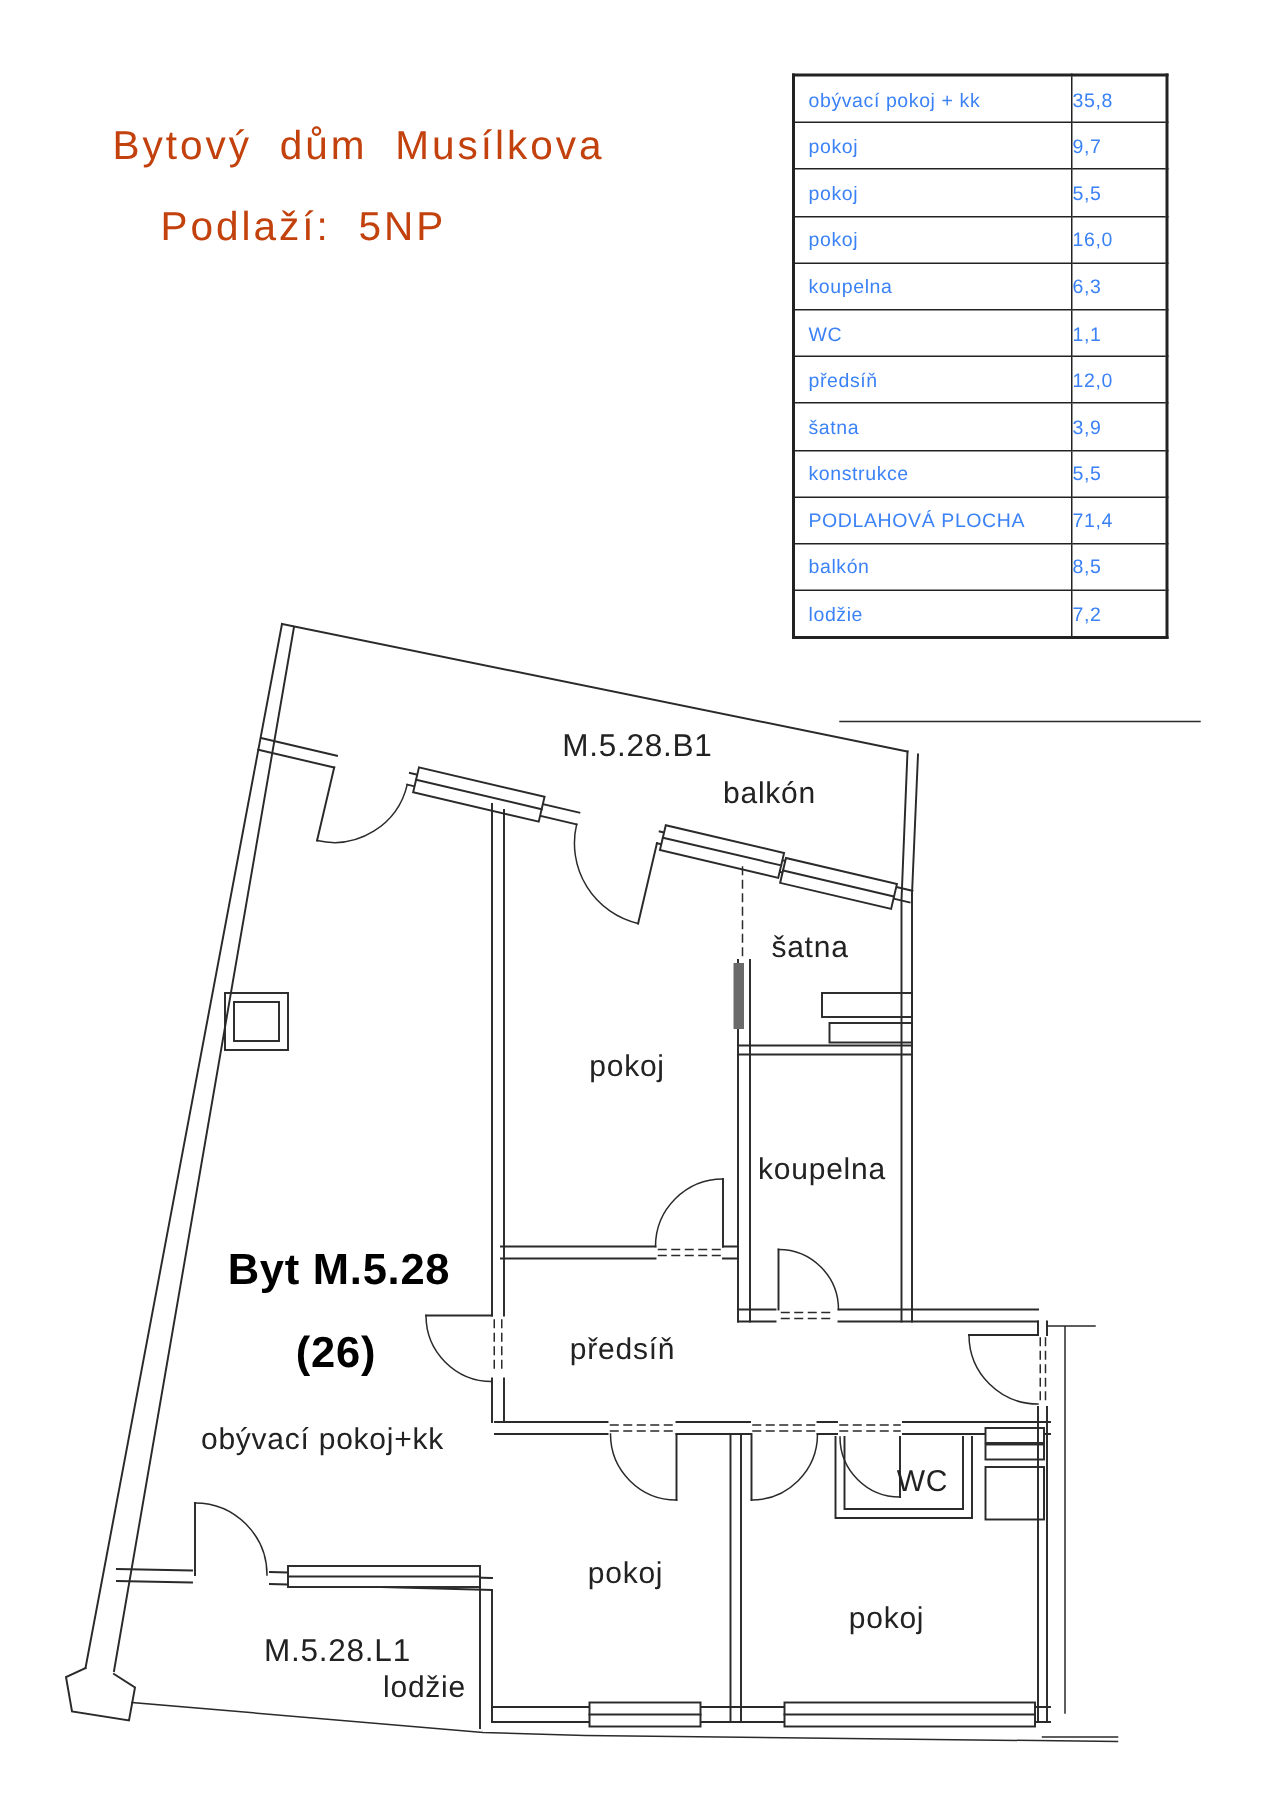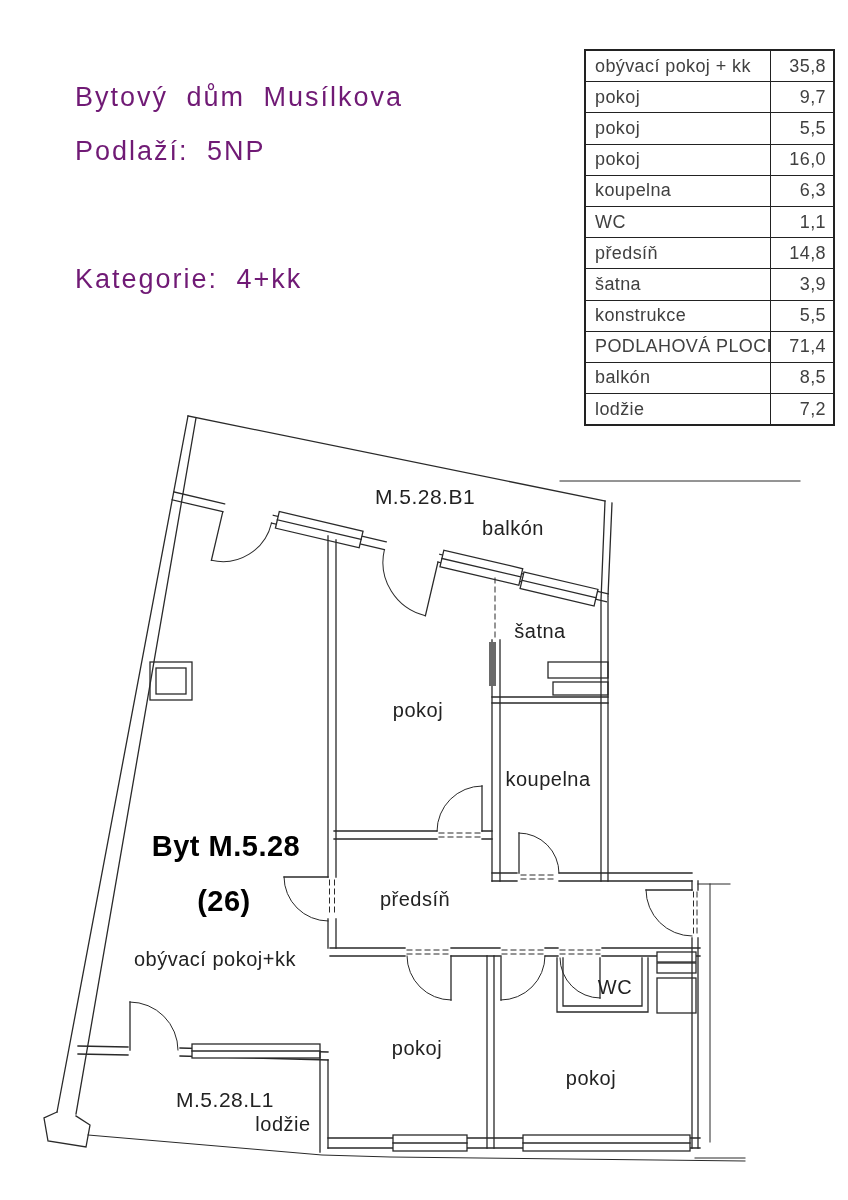--- a/index.html
+++ b/index.html
@@ -1,47 +1,46 @@
 <!DOCTYPE html>
 <html><head>
 <meta charset="utf-8">
 <style>
   html,body{margin:0;padding:0;background:#ffffff;}
   #page{position:relative;width:848px;height:1200px;background:#ffffff;overflow:hidden;
         font-family:"Liberation Sans",sans-serif;color:#2a2a2a;}
   
-  .hdr{position:absolute;left:75px;color:#701a75;font-size:27px;
+  .hdr{position:absolute;left:75px;color:#c2410c;font-size:27px;
        letter-spacing:2px;word-spacing:9px;white-space:nowrap;}
   #hdr-building{top:82px;}
-  #hdr-floor{top:136px;}
+  #hdr-floor{top:136px;margin-left:32px;}
   #hdr-category{top:264px;}
   
-  #area-table{position:absolute;left:584px;top:49px;width:251px;
+  #area-table{position:absolute;left:528px;top:49px;width:251px;
               border-collapse:collapse;table-layout:fixed;
-              font-size:18px;letter-spacing:0.4px;color:#404040;
+              font-size:13px;letter-spacing:0.4px;color:#3b82f6;
               border:2px solid #222222;}
   #area-table td{border:1.4px solid #222222;height:30.2px;padding:0;
                  white-space:nowrap;overflow:hidden;}
   #area-table td.lbl{padding-left:9px;width:175px;}
-  #area-table td.val{padding-right:7px;text-align:right;}
+  #area-table td.val{padding-right:19px;}
   
   #plan{position:absolute;left:0;top:0;}
   text{font-family:"Liberation Sans",sans-serif;fill:#222222;letter-spacing:0.5px;}
   .room-lb{font-size:20px;}
   .code-lb{font-size:21px;}
   .unit-lb{font-size:29px;font-weight:bold;fill:#000000;}
 </style>
 </head>
 <body>
 
 <div id="page">
 
   <div class="hdr" id="hdr-building">Bytový dům Musílkova</div>
   <div class="hdr" id="hdr-floor">Podlaží: 5NP</div>
-  <div class="hdr" id="hdr-category">Kategorie: 4+kk</div>
 
   <table id="area-table">
     <tbody>
       <tr>
           <td class="lbl">obývací pokoj + kk</td>
           <td class="val">35,8</td>
         </tr>
       <tr>
           <td class="lbl">pokoj</td>
           <td class="val">9,7</td>
@@ -57,21 +56,21 @@
       <tr>
           <td class="lbl">koupelna</td>
           <td class="val">6,3</td>
         </tr>
       <tr>
           <td class="lbl">WC</td>
           <td class="val">1,1</td>
         </tr>
       <tr>
           <td class="lbl">předsíň</td>
-          <td class="val">14,8</td>
+          <td class="val">12,0</td>
         </tr>
       <tr>
           <td class="lbl">šatna</td>
           <td class="val">3,9</td>
         </tr>
       <tr>
           <td class="lbl">konstrukce</td>
           <td class="val">5,5</td>
         </tr>
       <tr>

